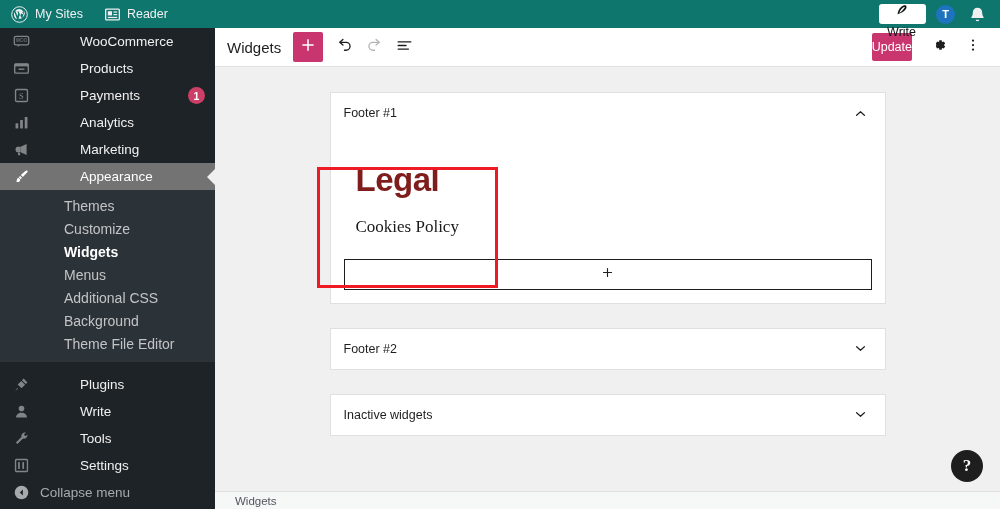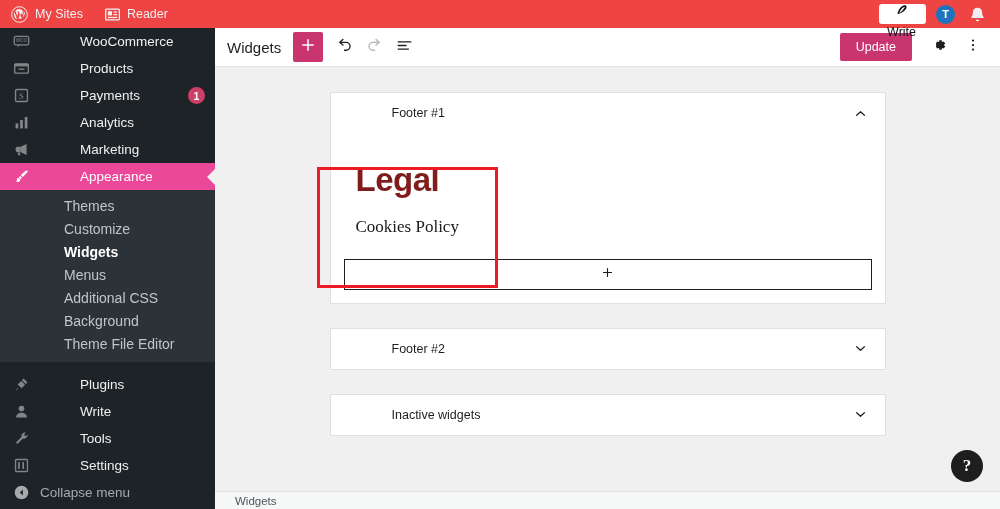--- a/index.html
+++ b/index.html
@@ -8,21 +8,21 @@
     overflow: hidden;
     background: #f0f0f0;
     font-family: "Liberation Sans", sans-serif;
     -webkit-font-smoothing: antialiased;
   }
 
   
   #adminbar {
     position: absolute; top: 0; left: 0;
     width: 1000px; height: 28px;
-    background: #ef4444;
+    background: #0f766e;
     display: flex; align-items: center;
     color: #f0f0f1;
     font-size: 12.5px;
     z-index: 40;
   }
   .ab-item {
     display: flex; align-items: center; gap: 7px;
     height: 28px; padding: 0 11px;
     cursor: pointer; color: #f0f0f1;
   }
@@ -58,21 +58,21 @@
   .menu-top {
     position: relative;
     display: flex; align-items: center;
     height: 27px; padding: 0 0 0 11px;
     color: #f0f0f1; font-size: 13.5px;
     cursor: pointer;
     margin: 0;
     gap: 40px;
   }
   .menu-top.current {
-    background: #ec4899; color: #fff;
+    background: #737373; color: #fff;
   }
   .menu-top .mi {
     width: 20px; height: 20px; flex: 0 0 20px;
     margin-right: 9px;
     display: flex; align-items: center; justify-content: center;
     opacity: .73;
   }
   .menu-top.current .mi { opacity: 1; }
   .menu-top .mlabel { white-space: nowrap; }
   .menu-arrow {
@@ -142,21 +142,21 @@
     cursor: pointer; border-radius: 2px;
   }
   .eh-btn.disabled { cursor: default; opacity: 1; }
   .eh-right { margin-left: auto; display: flex; align-items: center; gap: 4px; }
   .eh-update {
     background: #c9356e;
     color: #fff;
     font-size: 12.5px;
     border: none;
     border-radius: 2px;
-    height: 28px; padding: 0 16px;
+    height: 28px; padding: 0 0;
     cursor: pointer;
     font-family: inherit;
     margin-right: 8px;
     text-align: center;
   }
 
   
   #editor-body {
     position: absolute; top: 67px; left: 215px;
     width: 785px; height: 424px;
@@ -170,21 +170,20 @@
     margin-top: 24px;
   }
   .panel.first { margin-top: 25px; }
   .panel-head {
     height: 40px;
     display: flex; align-items: center;
     padding: 0 16px 0 13px;
     cursor: pointer;
     font-size: 12.5px;
     color: #1e1e1e;
-    margin-left: 48px;
   }
   .panel-head .chev { margin-left: auto; display:flex; align-items:center; }
   .panel-body { padding: 10px 13px 13px 13px; }
   .widget-heading {
     font-size: 33px;
     font-weight: 700;
     letter-spacing: -0.5px;
     color: #7f1d1d;
     line-height: 1.15;
     padding: 18px 0 0 12px;

